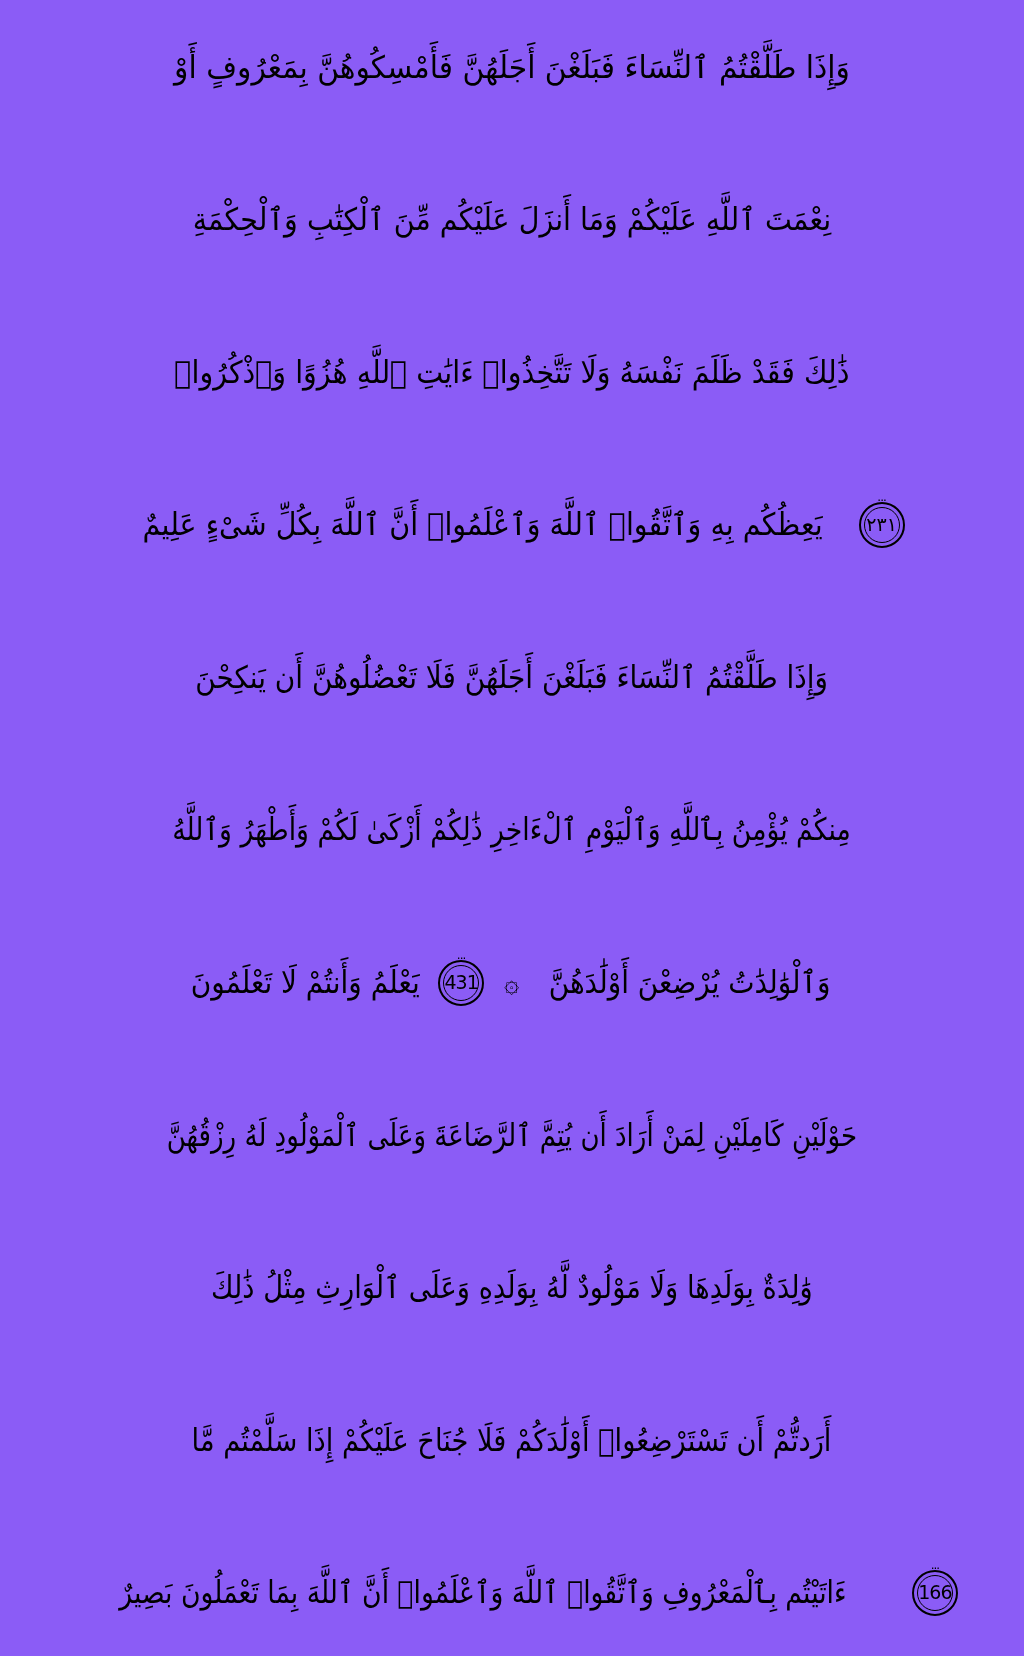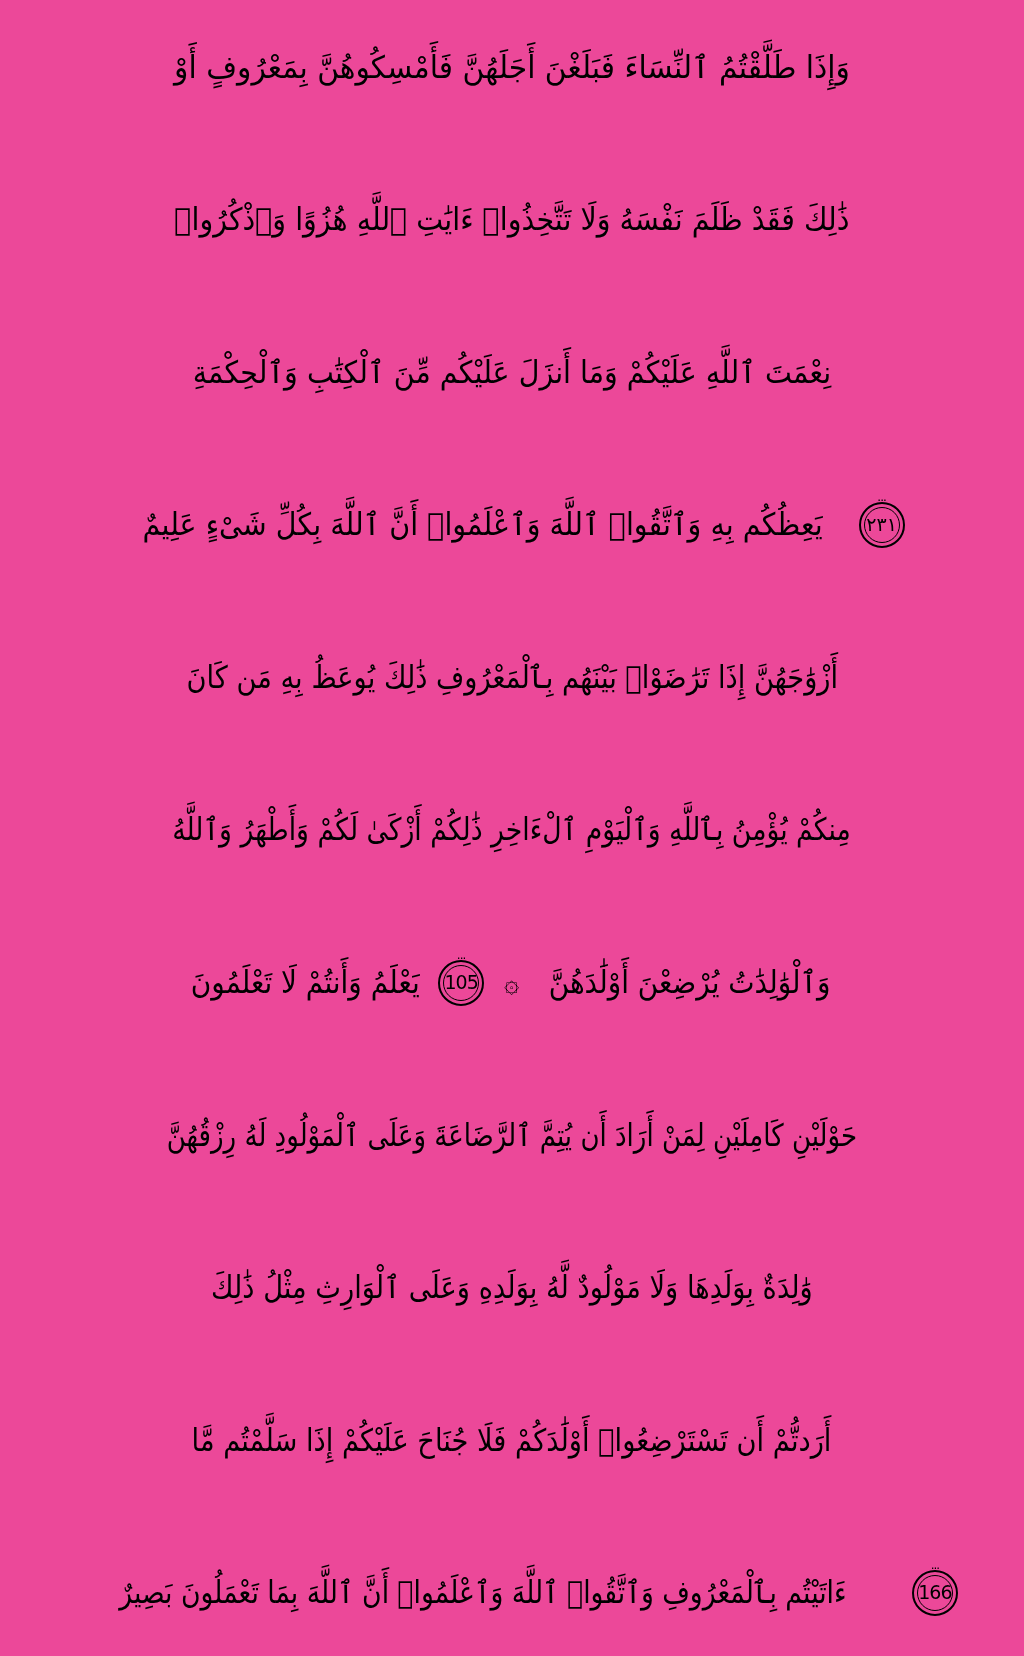--- a/index.html
+++ b/index.html
@@ -10,21 +10,21 @@
   body {
     width: 1024px;
     height: 1656px;
     overflow: hidden;
     font-family: "DejaVu Sans", sans-serif;
   }
   .page {
     position: relative;
     width: 1024px;
     height: 1656px;
-    background: #ec4899;
+    background: #8b5cf6;
     box-sizing: border-box;
     padding: 24px 40px 20px 40px;
     display: flex;
     flex-direction: column;
     justify-content: space-between;
   }
   .line {
     direction: rtl;
     text-align: center;
     white-space: nowrap;
@@ -104,52 +104,52 @@
 <body>
 
 <div class="page">
 
   <div class="line s-96">
     <span class="line-inner">وَإِذَا طَلَّقْتُمُ ٱلنِّسَاءَ فَبَلَغْنَ أَجَلَهُنَّ فَأَمْسِكُوهُنَّ بِمَعْرُوفٍ أَوْ</span>
   </div>
 
 
   <div class="line s-92">
-    <span class="line-inner">ذَٰلِكَ فَقَدْ ظَلَمَ نَفْسَهُ وَلَا تَتَّخِذُوا۟ ءَايَٰتِ ٱللَّهِ هُزُوًا وَٱذْكُرُوا۟</span>
+    <span class="line-inner">نِعْمَتَ ٱللَّهِ عَلَيْكُمْ وَمَا أَنزَلَ عَلَيْكُم مِّنَ ٱلْكِتَٰبِ وَٱلْحِكْمَةِ</span>
   </div>
 
   <div class="line s-92">
-    <span class="line-inner">نِعْمَتَ ٱللَّهِ عَلَيْكُمْ وَمَا أَنزَلَ عَلَيْكُم مِّنَ ٱلْكِتَٰبِ وَٱلْحِكْمَةِ</span>
+    <span class="line-inner">ذَٰلِكَ فَقَدْ ظَلَمَ نَفْسَهُ وَلَا تَتَّخِذُوا۟ ءَايَٰتِ ٱللَّهِ هُزُوًا وَٱذْكُرُوا۟</span>
   </div>
 
   <div class="line s-92">
     <span class="ayah-num">
       <span class="ring"></span>
       <span class="crown">···</span>
       <span class="digits">٢٣١</span>
     </span>
     <span class="line-inner">يَعِظُكُم بِهِ وَٱتَّقُوا۟ ٱللَّهَ وَٱعْلَمُوا۟ أَنَّ ٱللَّهَ بِكُلِّ شَىْءٍ عَلِيمٌ</span>
   </div>
 
+  <div class="line s-90">
+    <span class="line-inner">وَإِذَا طَلَّقْتُمُ ٱلنِّسَاءَ فَبَلَغْنَ أَجَلَهُنَّ فَلَا تَعْضُلُوهُنَّ أَن يَنكِحْنَ</span>
+  </div>
 
-  <div class="line s-88">
-    <span class="line-inner">أَزْوَٰجَهُنَّ إِذَا تَرَٰضَوْا۟ بَيْنَهُم بِٱلْمَعْرُوفِ ذَٰلِكَ يُوعَظُ بِهِ مَن كَانَ</span>
-  </div>
 
   <div class="line s-86">
     <span class="line-inner">مِنكُمْ يُؤْمِنُ بِٱللَّهِ وَٱلْيَوْمِ ٱلْءَاخِرِ ذَٰلِكُمْ أَزْكَىٰ لَكُمْ وَأَطْهَرُ وَٱللَّهُ</span>
   </div>
 
   <div class="line s-90">
     <span class="line-inner">وَٱلْوَٰلِدَٰتُ يُرْضِعْنَ أَوْلَٰدَهُنَّ</span>
     <span class="sajda-mark">۞</span>
     <span class="ayah-num">
       <span class="ring"></span>
       <span class="crown">···</span>
-      <span class="digits">105</span>
+      <span class="digits">431</span>
     </span>
     <span class="line-inner">يَعْلَمُ وَأَنتُمْ لَا تَعْلَمُونَ</span>
   </div>
 
   <div class="line s-84">
     <span class="line-inner">حَوْلَيْنِ كَامِلَيْنِ لِمَنْ أَرَادَ أَن يُتِمَّ ٱلرَّضَاعَةَ وَعَلَى ٱلْمَوْلُودِ لَهُ رِزْقُهُنَّ</span>
   </div>
 
 
   <div class="line s-88">

